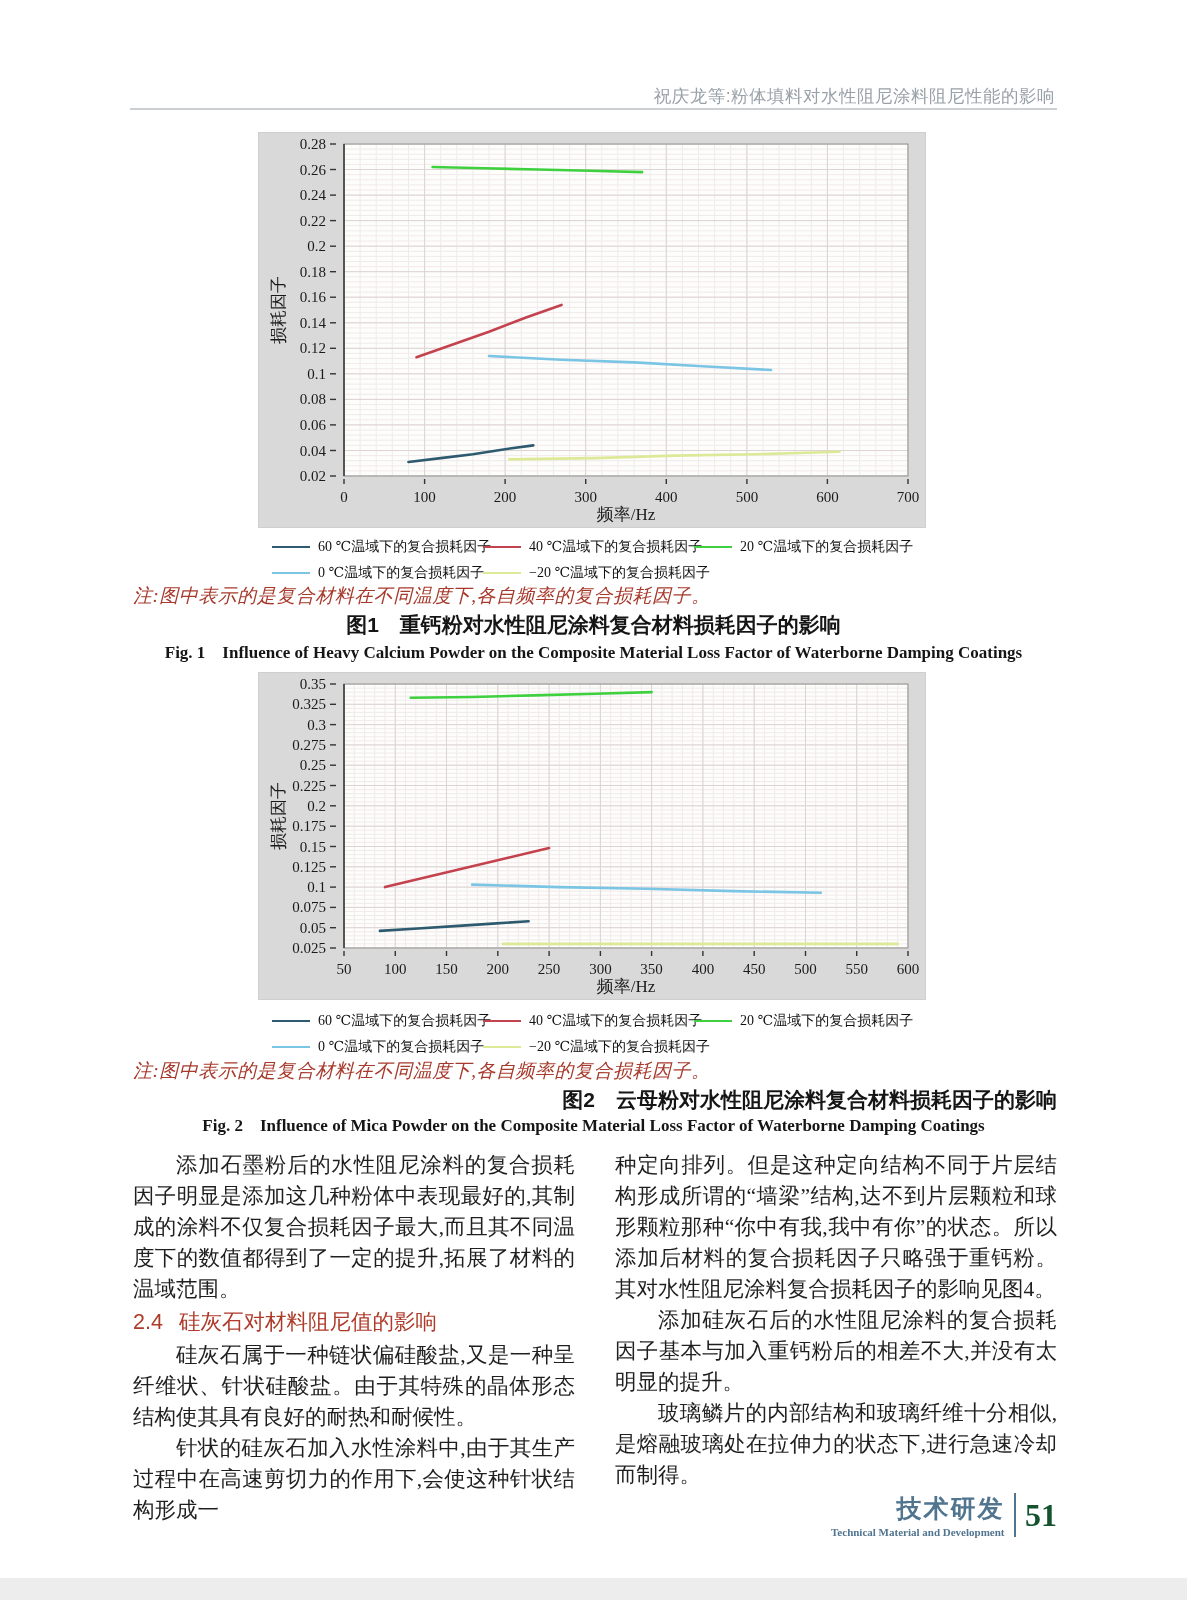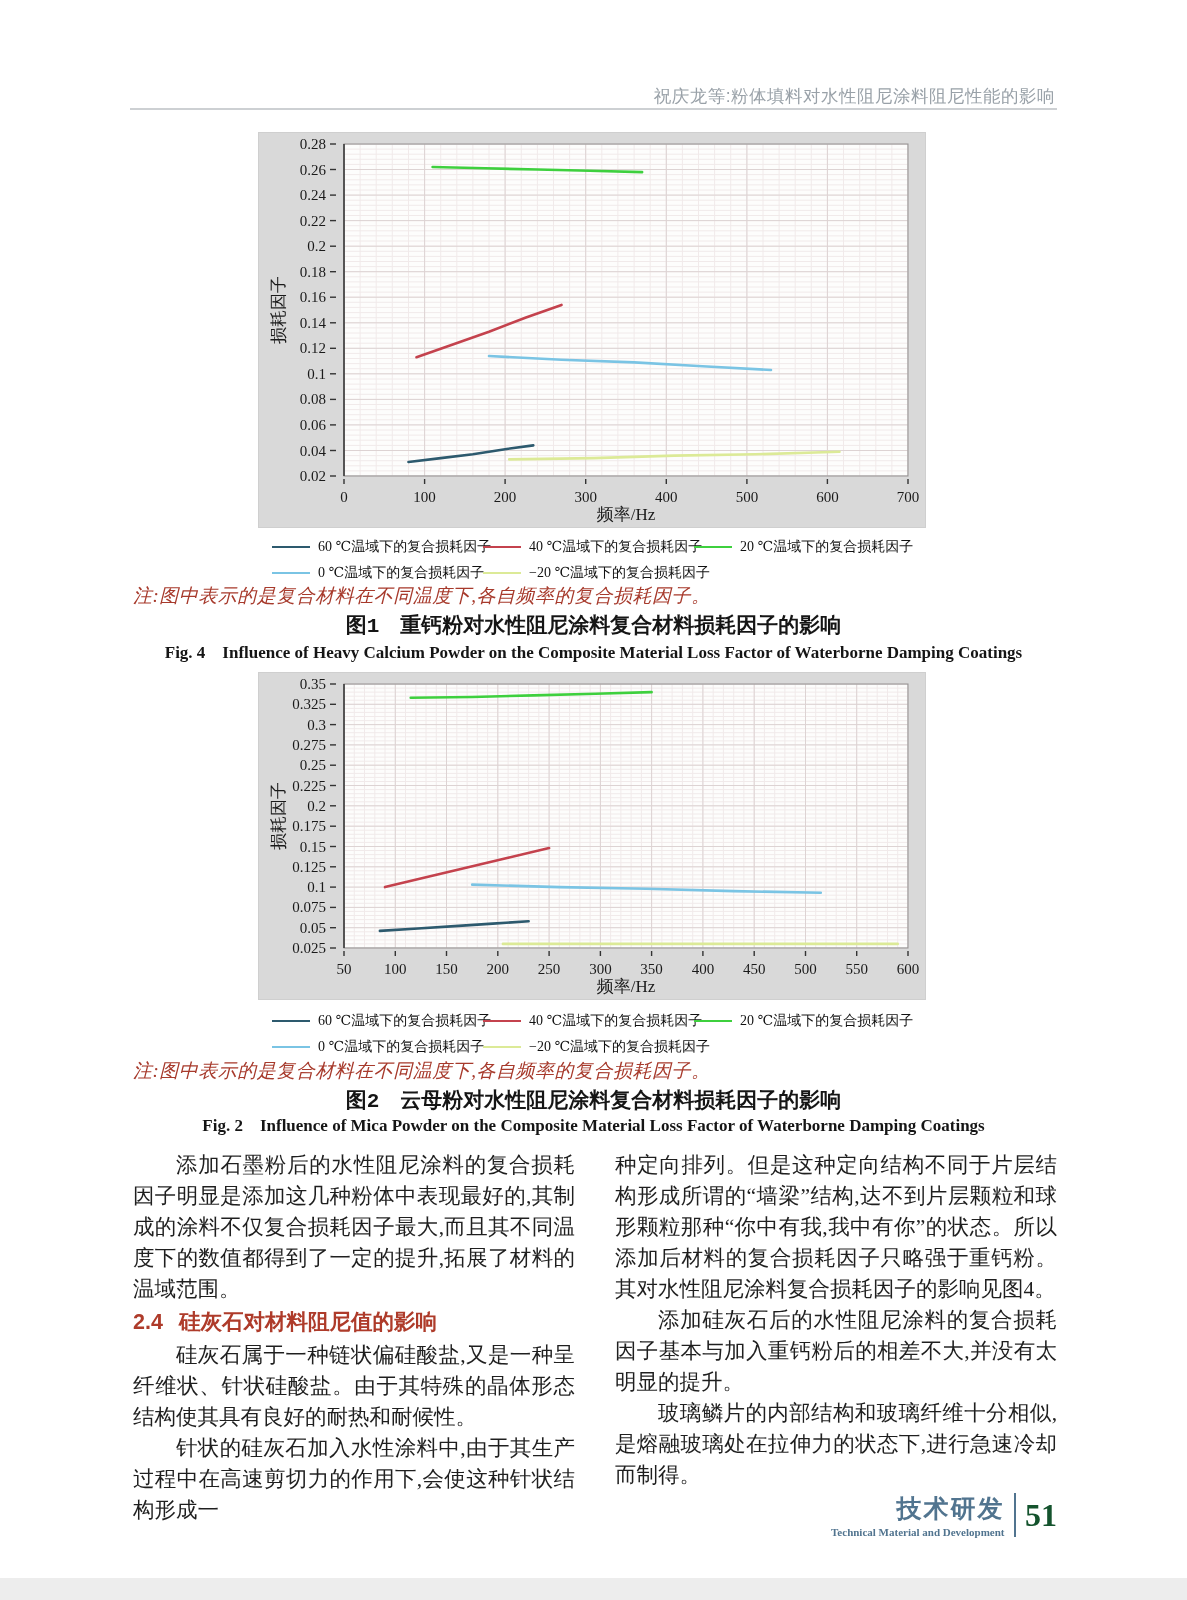--- a/index.html
+++ b/index.html
@@ -20,34 +20,34 @@
   .lg-row{display:flex;align-items:center;height:26px;}
   .lg-item{display:flex;align-items:center;width:211px;}
   .lg-swatch{display:inline-block;width:38px;height:2.6px;margin-right:8px;flex:none;}
   .lg-label{white-space:nowrap;}
   
   .fig-note{position:absolute;left:133px;font-size:19px;color:#a73a2c;font-style:italic;
         letter-spacing:.5px;white-space:pre-wrap;}
   #note0{top:583px;}
   #note1{top:1058px;}
   .cap-cn{position:absolute;left:130px;width:927px;text-align:center;font-weight:bold;font-size:21px;
-        font-family:Liberation Mono, monospace;color:#151515;white-space:pre-wrap;}
+        font-family:Liberation Sans, sans-serif;color:#151515;white-space:pre-wrap;}
   #capcn0{top:611px;}
-  #capcn1{top:1086px;}
+  #capcn1{top:1086px;text-align:right;}
   .cap-en{position:absolute;left:65px;width:1057px;text-align:center;font-weight:bold;font-size:17px;
         color:#151515;white-space:pre-wrap;}
   #capen0{top:641px;}
   #capen1{top:1114px;}
   
   .columns{position:absolute;left:133px;top:1150px;width:924px;display:flex;gap:40px;}
   .col{width:451px;}
   .bp{margin:0;font-size:21.5px;line-height:31px;text-align:justify;text-justify:inter-ideograph;}
   .bp.indent{text-indent:2em;}
   .sec{margin:2px 0 2px 0;font-family:"Liberation Sans","DejaVu Sans",sans-serif;
-        font-weight:bold;font-size:21.5px;line-height:31px;color:#ae3b2a;}
+        font-weight:normal;font-size:21.5px;line-height:31px;color:#ae3b2a;}
   .sec .num{margin-right:16px;}
   
   .footer{position:absolute;right:130px;top:1492px;display:flex;align-items:center;}
   .f-block{text-align:right;margin-right:9px;}
   .f-cn{font-family:"Liberation Sans","DejaVu Sans",sans-serif;font-weight:bold;font-size:25px;
         color:#51748f;letter-spacing:2px;}
   .f-en{font-size:11px;font-weight:bold;color:#51748f;margin-top:1px;}
   .f-bar{width:2.5px;height:44px;background:#51748f;margin-right:9px;}
   .f-page{font-size:32px;color:#14532d;font-weight:bold;}
 </style>
@@ -260,21 +260,21 @@
           <span class="lg-label">0 ℃温域下的复合损耗因子</span>
         </span>
         <span class="lg-item">
           <span class="lg-swatch" style="background: rgb(220, 234, 151);"></span>
           <span class="lg-label">−20 ℃温域下的复合损耗因子</span>
         </span>
       </div>
     </div>
   <div class="fig-note" id="note0">注:图中表示的是复合材料在不同温度下,各自频率的复合损耗因子。</div>
   <div class="cap-cn" id="capcn0">图1　重钙粉对水性阻尼涂料复合材料损耗因子的影响</div>
-  <div class="cap-en" id="capen0">Fig. 4　Influence of Heavy Calcium Powder on the Composite Material Loss Factor of Waterborne Damping Coatings</div>
+  <div class="cap-en" id="capen0">Fig. 1　Influence of Heavy Calcium Powder on the Composite Material Loss Factor of Waterborne Damping Coatings</div>
 
   <div class="chart-panel" id="chart1"><svg xmlns="http://www.w3.org/2000/svg" width="668" height="328" font-family="Liberation Serif, DejaVu Serif, serif" fill="#1a1a1a">
         <rect x="86" y="12" width="564" height="264" fill="#fdfdfc"></rect>
         <line x1="86.0" y1="12" x2="86.0" y2="276" stroke="#f1eaea" stroke-width="1"></line>
         <line x1="96.3" y1="12" x2="96.3" y2="276" stroke="#f1eaea" stroke-width="1"></line>
         <line x1="106.5" y1="12" x2="106.5" y2="276" stroke="#f1eaea" stroke-width="1"></line>
         <line x1="116.8" y1="12" x2="116.8" y2="276" stroke="#f1eaea" stroke-width="1"></line>
         <line x1="127.0" y1="12" x2="127.0" y2="276" stroke="#f1eaea" stroke-width="1"></line>
         <line x1="137.3" y1="12" x2="137.3" y2="276" stroke="#f1eaea" stroke-width="1"></line>
         <line x1="147.5" y1="12" x2="147.5" y2="276" stroke="#f1eaea" stroke-width="1"></line>

